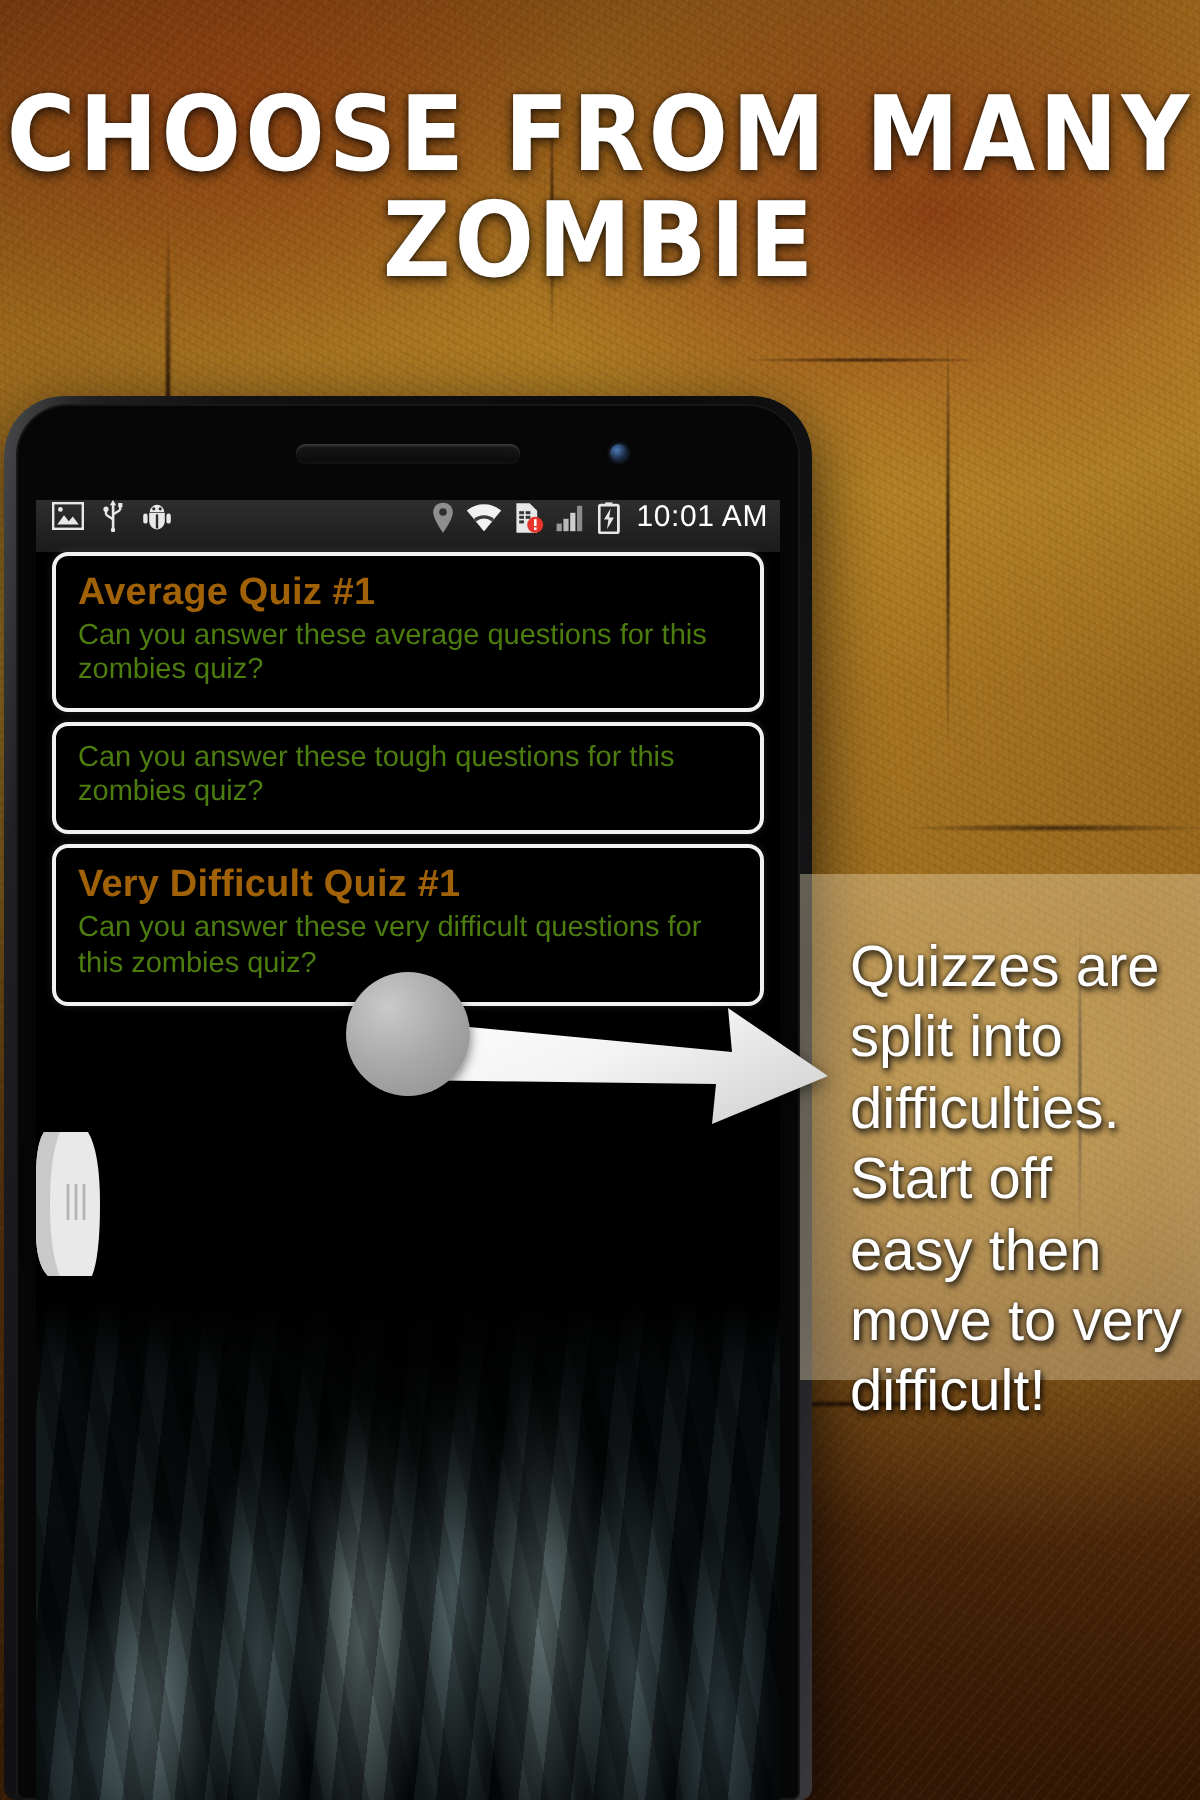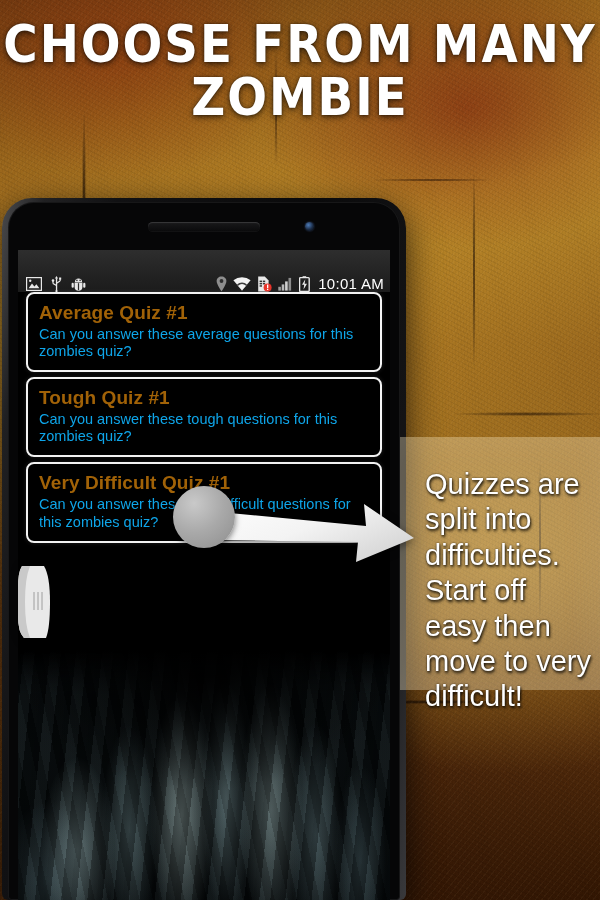--- a/index.html
+++ b/index.html
@@ -41,21 +41,21 @@
     position:absolute; inset:0;
     opacity:.28;
     background-image:
       repeating-linear-gradient(27deg, rgba(0,0,0,.22) 0 1px, transparent 1px 4px),
       repeating-linear-gradient(-51deg, rgba(255,230,170,.14) 0 1px, transparent 1px 5px),
       repeating-linear-gradient(88deg, rgba(0,0,0,.12) 0 1px, transparent 1px 3px);
   }
 
   
   #headline {
-    position:absolute; top:20px; left:0; width:600px;
+    position:absolute; top:44px; left:0; width:600px;
     text-align:center; z-index:6;
     color:#fff;
     line-height:.94;
     text-shadow:0 2px 6px rgba(0,0,0,.65), 0 0 2px rgba(0,0,0,.5);
   }
   #headline .ln1 { display:block; font-size:52px; }
   #headline .ln2 { display:block; font-size:52px; margin-top:4px; }
   .grunge {
     font-family:"DejaVu Sans", sans-serif;
     font-weight:700;
@@ -99,23 +99,23 @@
   
   #screen {
     position:absolute; left:10px; top:48px;
     width:372px; height:650px;
     background:#000;
     overflow:hidden;
   }
 
   
   #statusbar {
-    height:42px; width:100%;
+    height:26px; width:100%;
     background:linear-gradient(180deg,#2e2e2e 0%,#242424 50%,#1b1b1b 100%);
-    display:flex; align-items:flex-end;
+    display:flex; align-items:flex-start;
     padding:0 6px 0 8px;
     gap:8px;
   }
   .sb-left { display:flex; align-items:center; gap:9px; }
   .sb-right { display:flex; align-items:center; gap:6px; margin-left:auto; }
   .sb-ico { display:block; }
   #sb-clock {
     color:#fff; font-size:15px; letter-spacing:.3px;
     font-family:"Liberation Sans", sans-serif;
     margin-left:2px;
@@ -141,21 +141,21 @@
     padding:8px 11px 10px 11px;
     margin-bottom:5px;
     position:relative;
     box-shadow:0 0 4px rgba(255,255,255,.12);
   }
   .quiz-title {
     color:#a16207; font-size:19px; font-weight:bold;
     letter-spacing:.1px; margin-bottom:2px;
   }
   .quiz-desc {
-    color:#0ea5e9; font-size:14.5px; line-height:1.18;
+    color:#4d7c0f; font-size:14.5px; line-height:1.18;
   }
 
   
   #hands {
     position:absolute; left:0; right:0; bottom:0; height:250px;
     background:
       radial-gradient(ellipse 60px 150px at 16% 80%, rgba(150,176,178,.55), transparent 62%),
       radial-gradient(ellipse 46px 170px at 30% 72%, rgba(120,148,152,.5), transparent 62%),
       radial-gradient(ellipse 54px 200px at 44% 66%, rgba(168,190,188,.6), transparent 60%),
       radial-gradient(ellipse 40px 190px at 56% 60%, rgba(134,162,166,.55), transparent 62%),
@@ -303,21 +303,20 @@
 
 
       <div id="quiz-list">
 
         <div class="quiz-card">
           <div class="quiz-title">Average Quiz #1</div>
           <div class="quiz-desc">Can you answer these average questions for this zombies quiz?</div>
         </div>
 
         <div class="quiz-card">
-          <div class="quiz-title">Tough Quiz #1</div>
           <div class="quiz-desc">Can you answer these tough questions for this zombies quiz?</div>
         </div>
 
         <div class="quiz-card">
           <div class="quiz-title">Very Difficult Quiz #1</div>
           <div class="quiz-desc">Can you answer these very difficult questions for this zombies quiz?</div>
         </div>
 
       </div>
 

